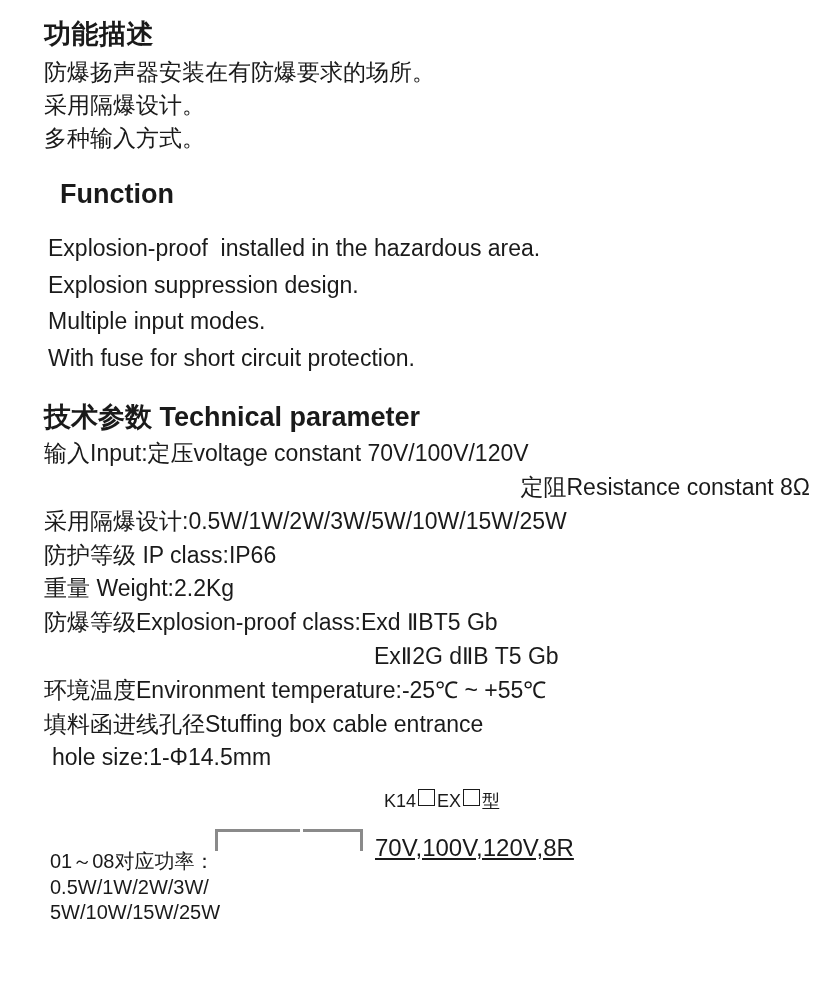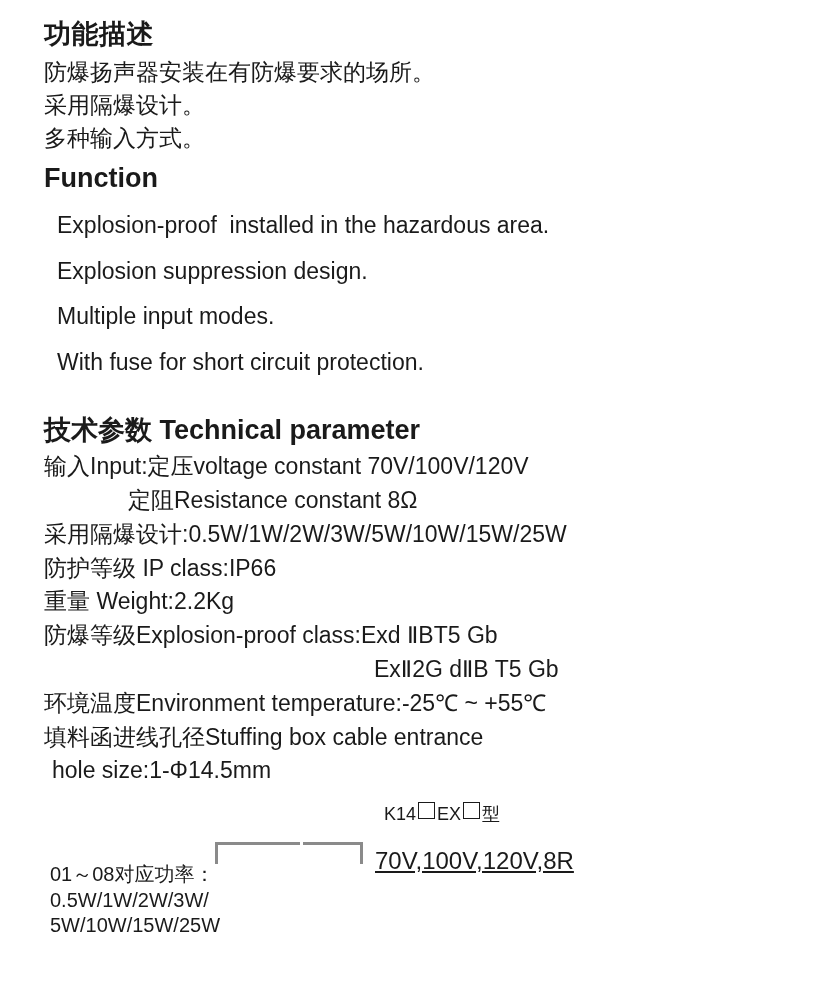--- a/index.html
+++ b/index.html
@@ -29,27 +29,27 @@
   .h-title {
     font-size: 27px;
     line-height: 1.25;
     margin: 0;
     padding-top: 18px;
     letter-spacing: 0.5px;
   }
   .h-title-en {
     font-size: 27px;
     line-height: 1.2;
-    margin: 0;
+    margin: 16px;
     padding-top: 6px;
   }
   .line {
     font-size: 23px;
     line-height: 1.42;
-    margin: 13px;
+    margin: 4px;
     white-space: pre-wrap;
   }
   .line-cn {
     font-size: 23px;
     line-height: 1.45;
     margin: 0;
   }
   .spec-title {
     font-size: 27px;
     line-height: 1.2;
@@ -58,20 +58,21 @@
     padding-bottom: 4px;
   }
   .spec-line {
     font-size: 23px;
     line-height: 1.47;
     margin: 0;
     white-space: pre-wrap;
   }
   .indent-1 {
     padding-left: 84px;
+    text-align: right;
   }
   .indent-2 {
     padding-left: 330px;
   }
   .indent-3 {
     padding-left: 8px;
   }
   .func-block {
     padding-top: 4px;
   }

